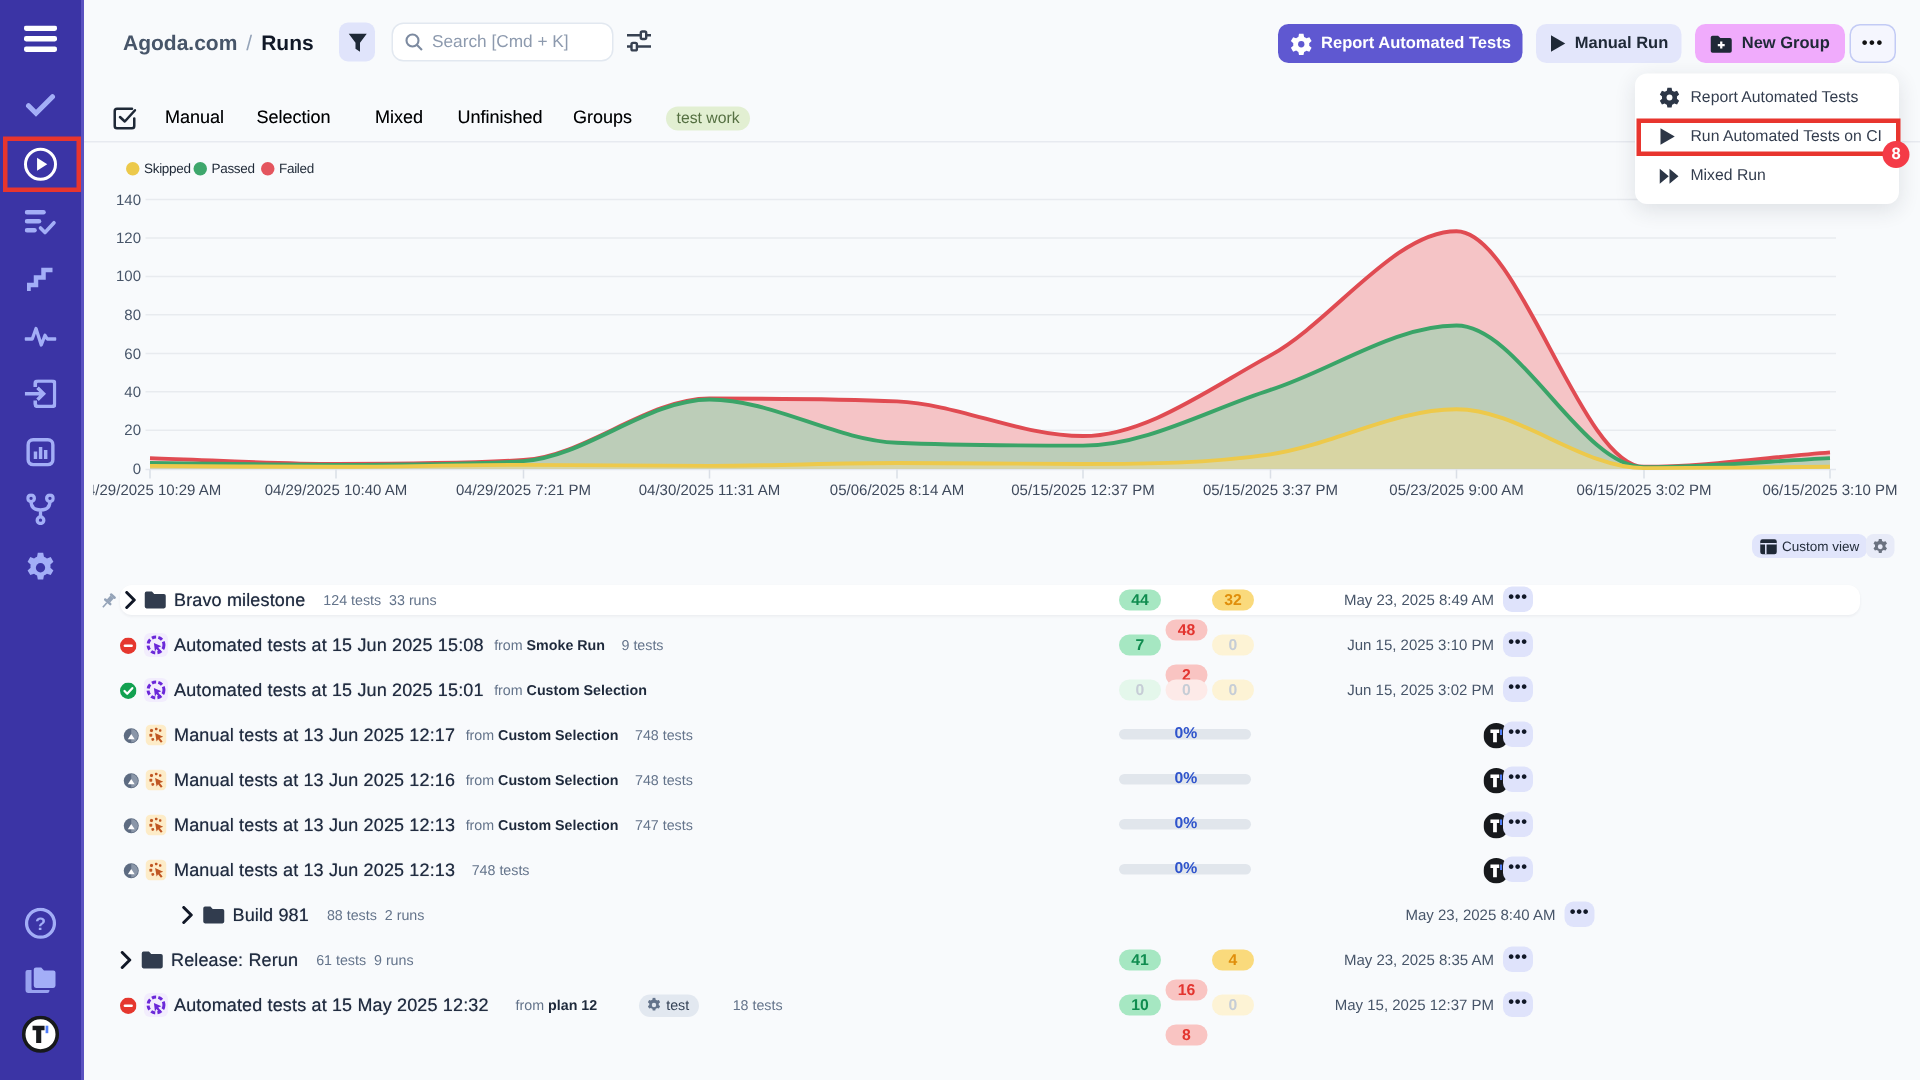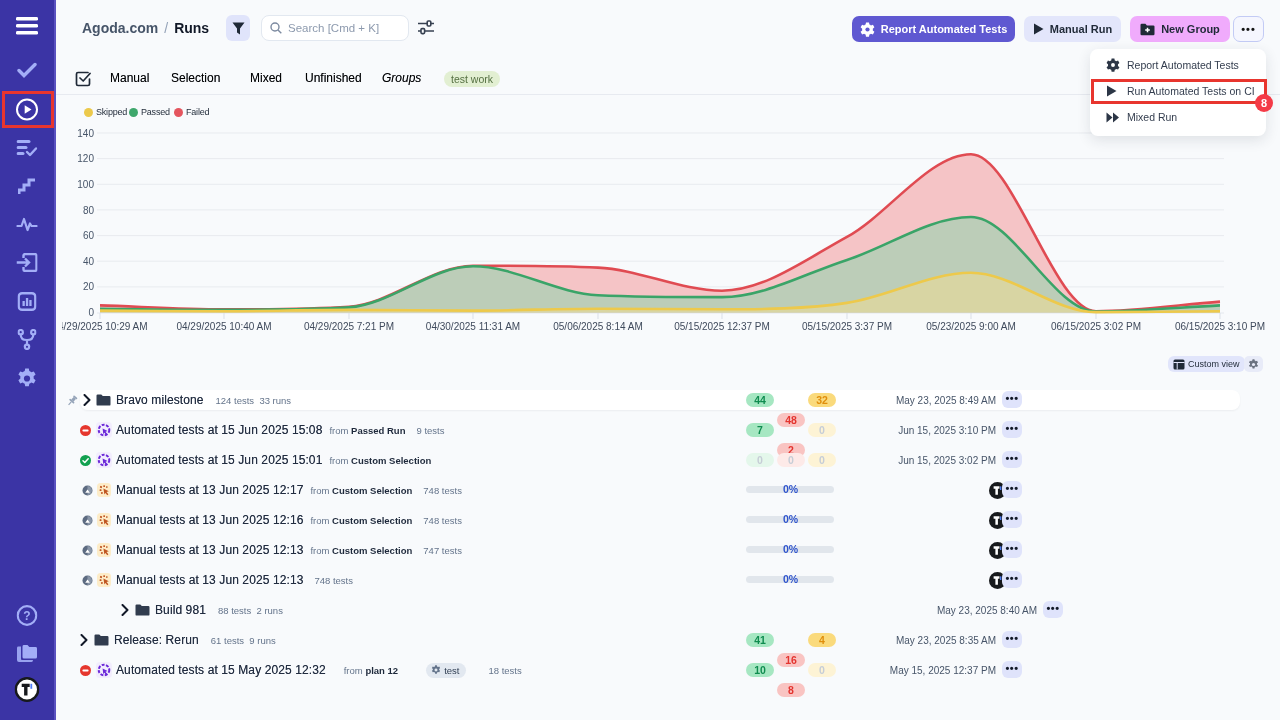--- a/index.html
+++ b/index.html
@@ -171,21 +171,21 @@
 
 <div id="tabs">
   <svg class="abs" style="left:19px; top:8px;" width="16" height="16" viewBox="0 0 16 16">
       <path d="M13 1.5 H3 Q1.5 1.5 1.5 3 V13 Q1.5 14.5 3 14.5 H13 Q14.5 14.5 14.5 13 V8" stroke="#1f2937" stroke-width="1.7" fill="none" stroke-linecap="round"></path>
       <path d="M5 7 L8.2 10 L15 2.5" stroke="#1f2937" stroke-width="1.7" fill="none" stroke-linecap="round" stroke-linejoin="round"></path>
     </svg>
   <span class="t" style="left:54px;">Manual</span>
   <span class="t" style="left:115px;">Selection</span>
   <span class="t" style="left:194px;">Mixed</span>
   <span class="t" style="left:249px;">Unfinished</span>
-  <span class="t" style="left:326px;font-style:italic;">Groups</span>
+  <span class="t" style="left:326px;">Groups</span>
 </div>
 <div id="testwork">test work</div>
 
 <div class="leg" style="left:84px;"><span class="dot" style="background:#ecc94b"></span>Skipped</div>
 <div class="leg" style="left:129px;"><span class="dot" style="background:#3ea76c"></span>Passed</div>
 <div class="leg" style="left:174px;"><span class="dot" style="background:#e4555e"></span>Failed</div>
 
 <svg id="chart" width="1218" height="225" viewBox="62 120 1218 225">
 
   <g stroke="#e8ebef" stroke-width="1">
@@ -311,21 +311,21 @@
         <circle cx="5.5" cy="5.5" r="5.5" fill="#e5372e"></circle>
         <rect x="2.4" y="4.6" width="6.2" height="1.8" rx="0.9" fill="#fff"></rect>
       </svg>
       <svg class="abs" style="left:40px;top:7px" width="16" height="16" viewBox="0 0 16 16">
         <rect x="0" y="0" width="16" height="16" rx="4" fill="#f2edfd"></rect>
         <circle cx="8" cy="8" r="5.3" stroke="#6b28d9" stroke-width="2" fill="none" stroke-dasharray="2.9 1.5"></circle>
         <path fill="#6b28d9" d="M6.6 6.6 L11.6 8.9 L9.5 9.7 L11.4 12 L10.2 13 L8.3 10.7 L7.3 12.3 Z"></path>
       </svg>
       <div class="cell" style="left:60px;gap:7px;">
         <span class="title">Automated tests at 15 Jun 2025 15:08</span>
-        <span class="meta">from <b class="metab">Passed Run</b></span>
+        <span class="meta">from <b class="metab">Smoke Run</b></span>
         <span class="meta" style="margin-left:4px;">9 tests</span>
       </div>
       <div class="cell" style="left:690px;gap:3px;">
         <span class="pill pg">7</span>
         <span class="pill pr">2</span>
         <span class="pill py0">0</span>
       </div>
       <div class="date">Jun 15, 2025 3:10 PM</div>
       <div class="dots">•••</div>
     </div>

